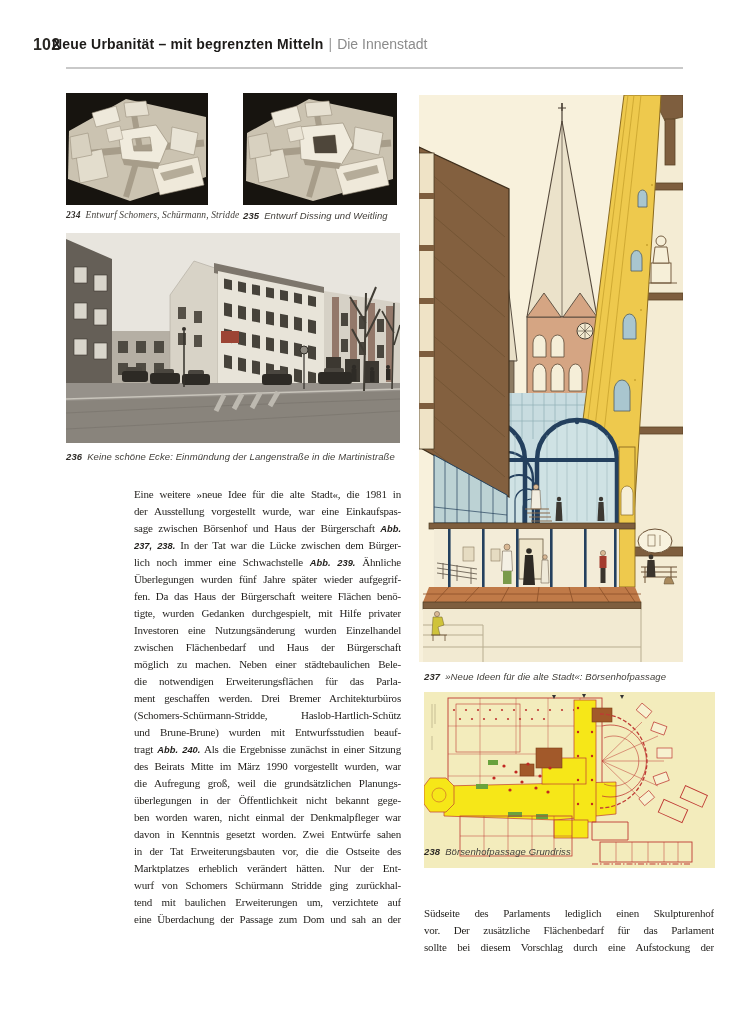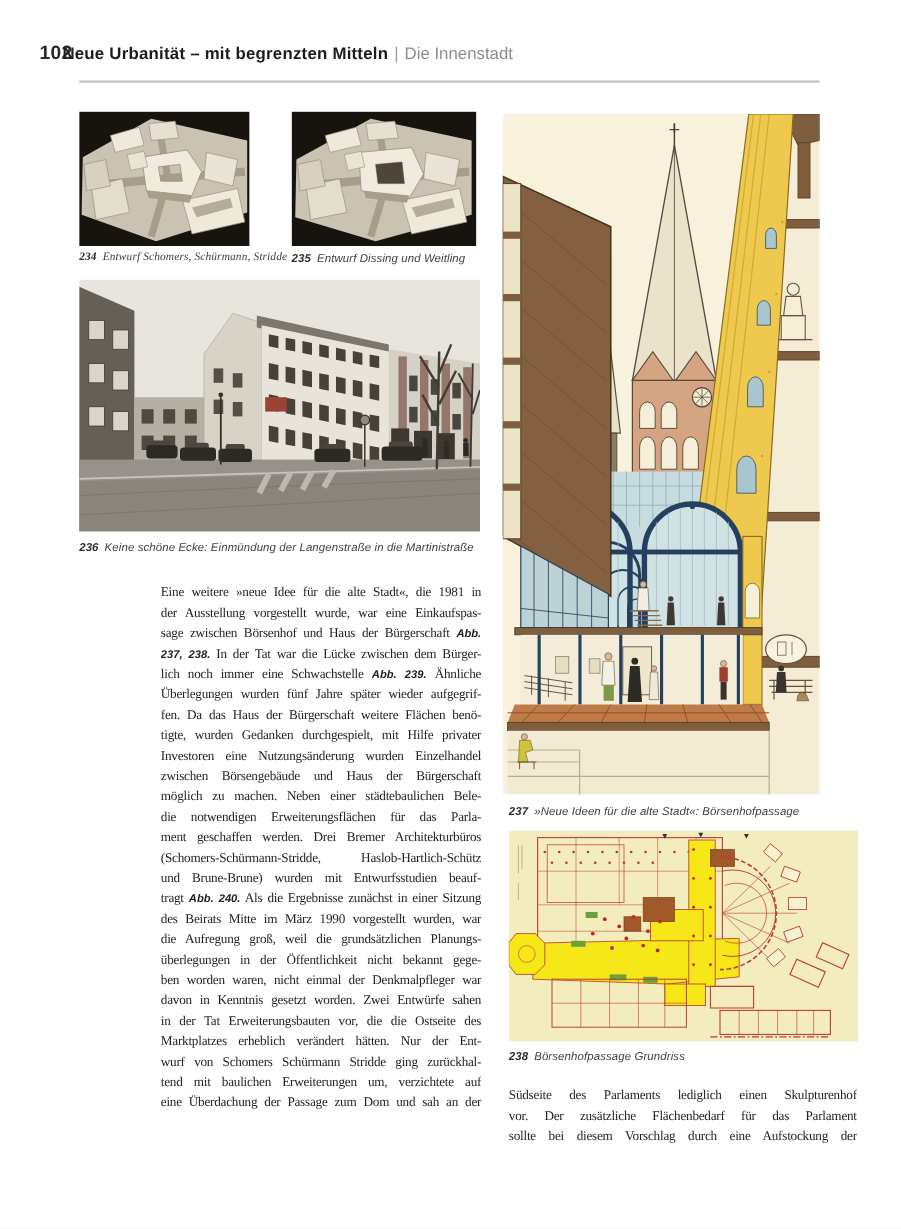--- a/index.html
+++ b/index.html
@@ -24,21 +24,21 @@
   .f237 { left:419px; top:95px;  width:264px; height:567px; }
   .f238 { left:424px; top:692px; width:291px; height:176px; }
 
   
   .cap { position:absolute; font-size:9.5px; font-style:italic; color:#43403b; letter-spacing:.1px; white-space:nowrap; }
   .cap .num { font-weight:bold; font-style:italic; color:#302d29; margin-right:5px; }
   .c234 { left:66px;  top:210px;font-family:Liberation Serif, serif; }
   .c235 { left:243px; top:210px; }
   .c236 { left:66px;  top:451px; }
   .c237 { left:424px; top:671px; }
-  .c238 { left:424px; top:875px; }
+  .c238 { left:424px; top:846px; }
 
   
   .bodycol { position:absolute; font-family:"Liberation Serif",serif; font-size:11px; letter-spacing:-0.2px; color:#211f1c; }
   .bodycol .tline { line-height:17px; height:17px; overflow:hidden; text-align:justify; text-align-last:justify; }
   .colleft  { left:134px; top:486px; width:267px; }
   .colright { left:424px; top:905px; width:290px; }
   .abb { font-family:"Liberation Sans",sans-serif; font-weight:bold; font-style:italic; font-size:9.3px; letter-spacing:0; }
 </style>
 </head>
 <body>
@@ -549,21 +549,21 @@
   <div class="bodycol colleft">
       <div class="tline">Eine weitere »neue Idee für die alte Stadt«, die 1981 in</div>
       <div class="tline">der Ausstellung vorgestellt wurde, war eine Einkaufspas-</div>
       <div class="tline">sage zwischen Börsenhof und Haus der Bürgerschaft <span class="abb">Abb.</span></div>
       <div class="tline"><span class="abb">237, 238.</span> In der Tat war die Lücke zwischen dem Bürger-</div>
       <div class="tline">lich noch immer eine Schwachstelle <span class="abb">Abb. 239.</span> Ähnliche</div>
       <div class="tline">Überlegungen wurden fünf Jahre später wieder aufgegrif-</div>
       <div class="tline">fen. Da das Haus der Bürgerschaft weitere Flächen benö-</div>
       <div class="tline">tigte, wurden Gedanken durchgespielt, mit Hilfe privater</div>
       <div class="tline">Investoren eine Nutzungsänderung wurden Einzelhandel</div>
-      <div class="tline">zwischen Börsengebäude und Haus der Bürgerschaft</div>
+      <div class="tline">zwischen Flächenbedarf und Haus der Bürgerschaft</div>
       <div class="tline">möglich zu machen. Neben einer städtebaulichen Bele-</div>
       <div class="tline">die notwendigen Erweiterungsflächen für das Parla-</div>
       <div class="tline">ment geschaffen werden. Drei Bremer Architekturbüros</div>
       <div class="tline">(Schomers-Schürmann-Stridde, Haslob-Hartlich-Schütz</div>
       <div class="tline">und Brune-Brune) wurden mit Entwurfsstudien beauf-</div>
       <div class="tline">tragt <span class="abb">Abb. 240.</span> Als die Ergebnisse zunächst in einer Sitzung</div>
       <div class="tline">des Beirats Mitte im März 1990 vorgestellt wurden, war</div>
       <div class="tline">die Aufregung groß, weil die grundsätzlichen Planungs-</div>
       <div class="tline">überlegungen in der Öffentlichkeit nicht bekannt gege-</div>
       <div class="tline">ben worden waren, nicht einmal der Denkmalpfleger war</div>

